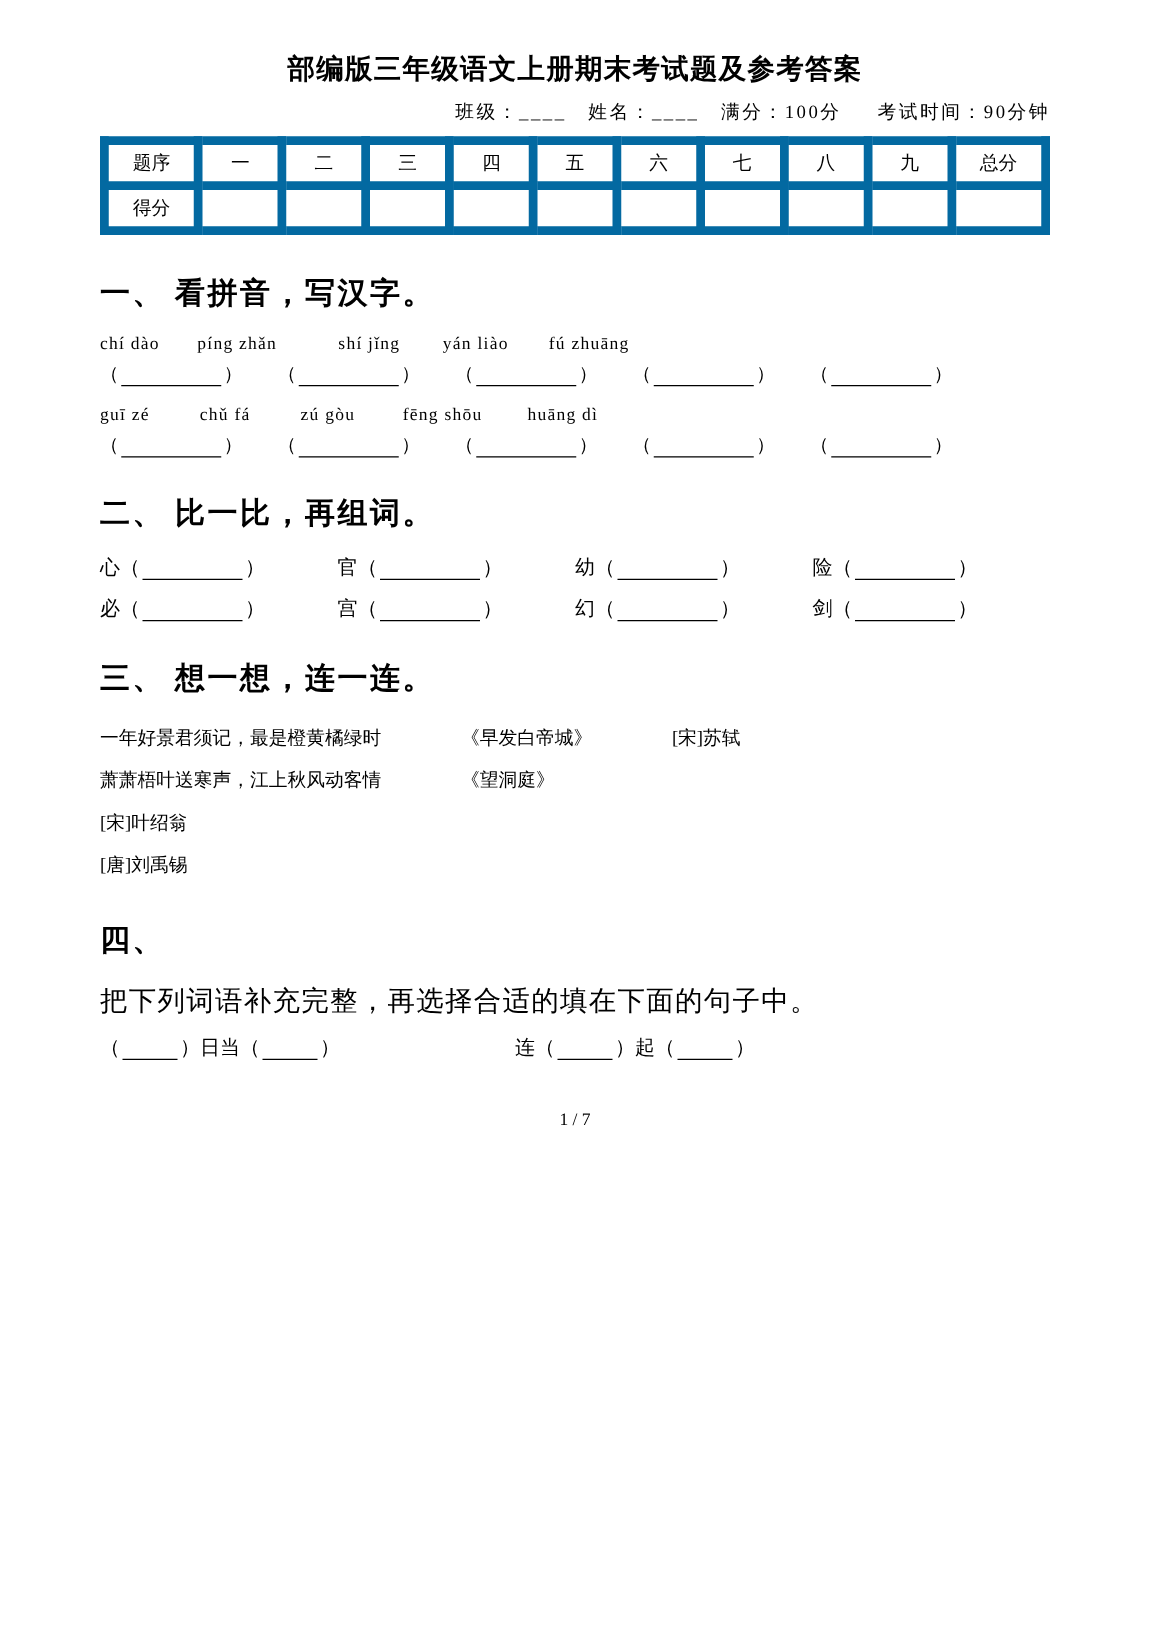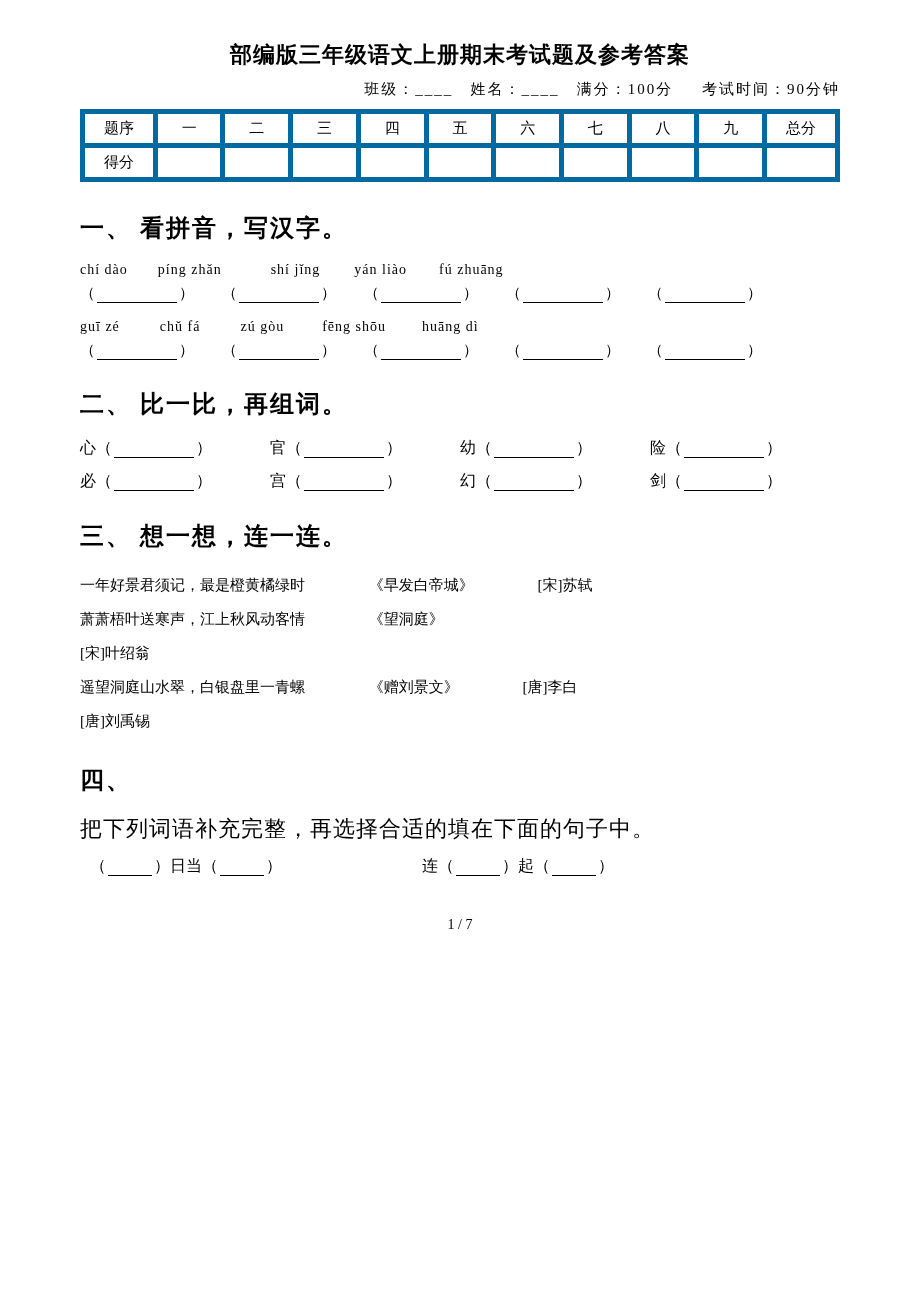--- a/index.html
+++ b/index.html
@@ -29,21 +29,21 @@
       margin-bottom: 10px;
       letter-spacing: 2px;
     }
     .score-table {
       width: 100%;
       border-collapse: collapse;
       margin-bottom: 30px;
       font-size: 15px;
     }
     .score-table td {
-      border: 5px solid #0369a1;
+      border: 7px solid #0369a1;
       text-align: center;
       padding: 5px 4px;
       min-width: 40px;
     }
     .section-title {
       font-size: 24px;
       font-weight: bold;
       margin: 28px 0 18px 0;
       letter-spacing: 2px;
     }
@@ -126,21 +126,21 @@
     }
     .q4-desc {
       font-size: 22px;
       margin-bottom: 12px;
       letter-spacing: 1px;
     }
     .q4-fill-row {
       display: flex;
       gap: 80px;
       font-size: 16px;
-      margin-left: 10px;
+      margin-left: 0;
     }
     .q4-fill-item {
       display: inline-flex;
       align-items: center;
       font-size: 16px;
     }
     .blank-small {
       display: inline-block;
       border-bottom: 1px solid #000;
       min-width: 44px;
@@ -275,25 +275,20 @@
       <span class="poem-author" style="margin-left:60px;">[宋]苏轼</span>
     </div>
     <div class="connect-line">
       <span>萧萧梧叶送寒声，江上秋风动客情</span>
       <span class="poem-title">《望洞庭》</span>
     </div>
     <div class="connect-line">
       <span>[宋]叶绍翁</span>
     </div>
     <div class="connect-line">
-      <span>遥望洞庭山水翠，白银盘里一青螺</span>
-      <span class="poem-title">《赠刘景文》</span>
-      <span class="poem-author" style="margin-left:60px;">[唐]李白</span>
-    </div>
-    <div class="connect-line">
       <span>[唐]刘禹锡</span>
     </div>
   </div>
 </div>
 
 <div class="section-block">
   <div class="section-title">四、</div>
   <div class="q4-desc">把下列词语补充完整，再选择合适的填在下面的句子中。</div>
   <div class="q4-fill-row">
     <span class="q4-fill-item">

